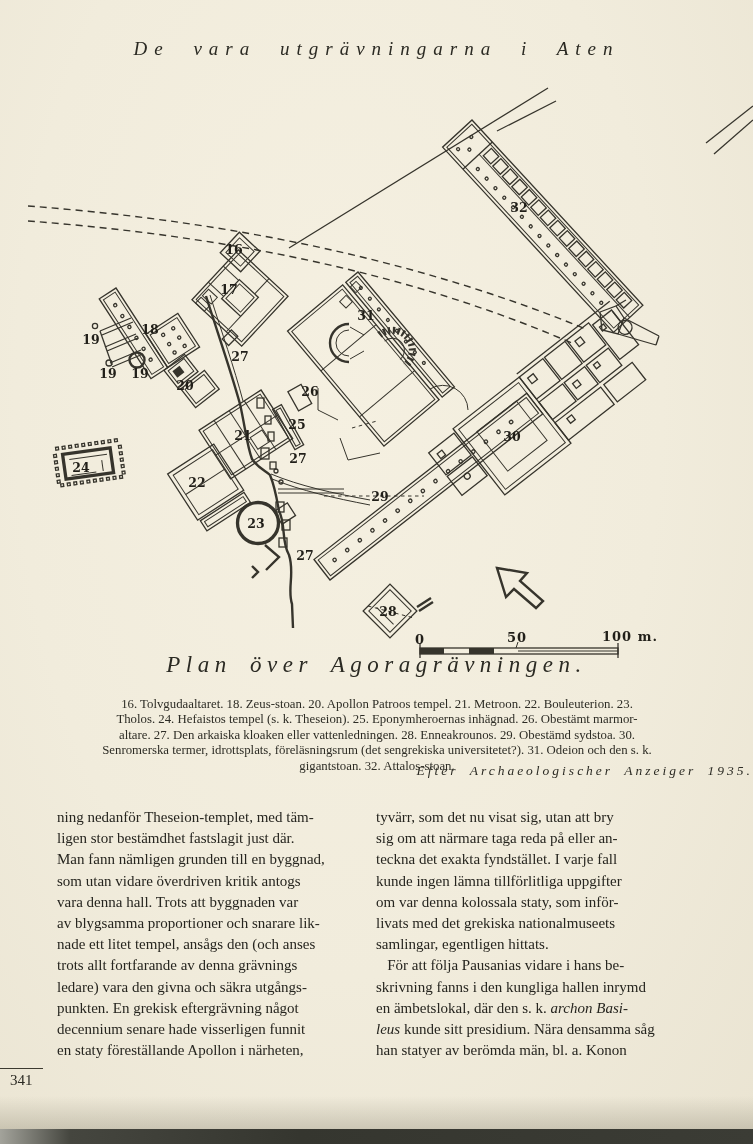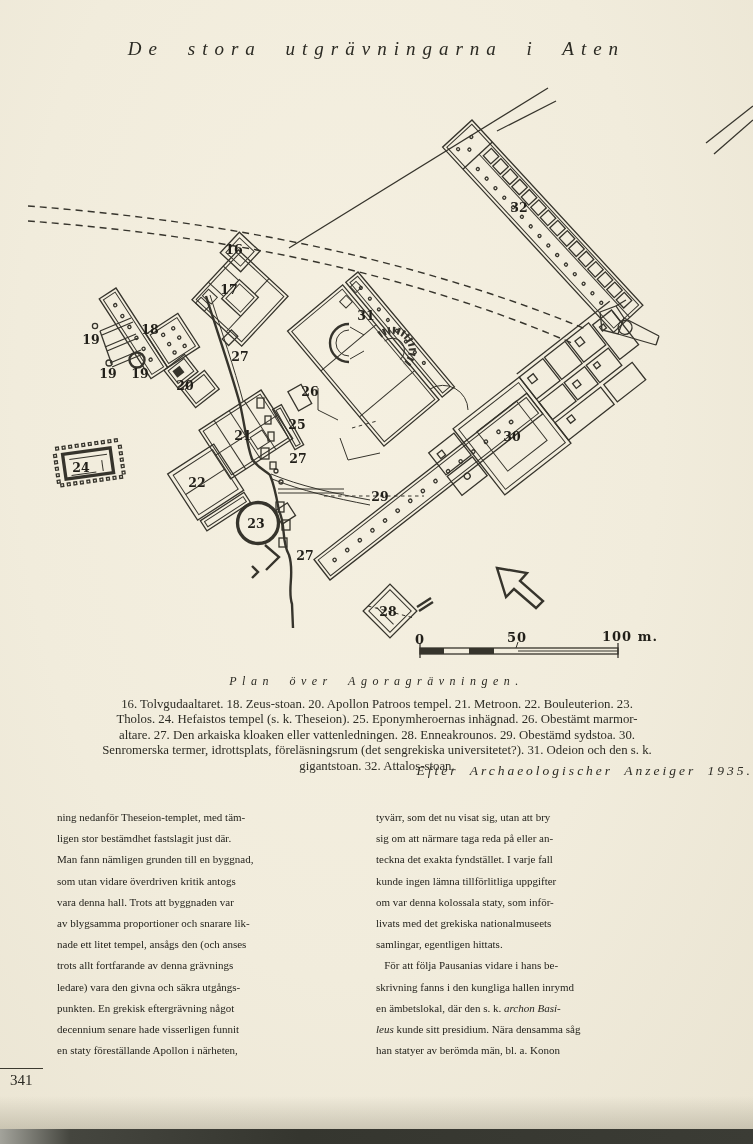--- a/index.html
+++ b/index.html
@@ -20,39 +20,39 @@
   #map-svg .b3{stroke-width:3.3}
   #map-svg .thin{stroke-width:1}
   #map-svg .dash{stroke-dasharray:7 5;stroke-width:1.4}
   #map-svg .dash2{stroke-dasharray:3.5 3.5;stroke-width:1}
   #map-svg .dot{fill:#36342c;stroke:none}
   #map-svg .gear{stroke-width:7;stroke-dasharray:2.2 2.6}
   #map-svg text{stroke:none;fill:#211f19;}
   #map-svg .map-label{font:bold 12.5px "DejaVu Serif",serif;text-anchor:middle;}
   #map-svg .scale-label{font:bold 13px "DejaVu Serif",serif;text-anchor:middle;letter-spacing:1px;}
   .caption{position:absolute;top:652px;left:0;right:0;text-align:center;
-    font-style:italic;font-size:12px;letter-spacing:5.5px;word-spacing:7px;color:#2b2a23;margin-top:22px;}
+    font-style:italic;font-size:23px;letter-spacing:5.5px;word-spacing:7px;color:#2b2a23;}
   .legend{position:absolute;top:686px;left:56px;width:642px;text-align:center;
     font-size:12.8px;line-height:15.4px;white-space:pre-line;color:#2d2c25;margin-top:11px;}
   .source{position:absolute;top:763px;left:0;right:0;text-align:right;
     font-style:italic;font-size:13.5px;letter-spacing:3px;word-spacing:5px;color:#2d2c25;}
-  .col{position:absolute;top:807px;width:314px;font-size:11px;line-height:21.2px;
+  .col{position:absolute;top:807px;width:314px;font-size:15px;line-height:21.2px;
     white-space:pre-line;color:#26251f;}
   .col.left{left:57px;}
   .col.right{left:376px;}
   .col .it{font-style:italic;}
   .pagenum{position:absolute;top:1068px;left:0;right:0;text-align:left;font-size:15px;color:#2b2a23;}
   .pagenum span{display:inline-block;border-top:1.2px solid #3c3a30;padding:3px 10px 0 10px;}
 </style>
 </head>
 <body>
 
 <div class="page">
 
-  <div class="title">De stora utgrävningarna i Aten</div>
+  <div class="title">De vara utgrävningarna i Aten</div>
 
   <svg id="map-svg" width="753" height="575" viewBox="0 85 753 575">
 
     <g>
       <path class="dash" d="M28,206 C200,219 400,252 588,330"></path>
       <path class="dash" d="M28,221 C200,234 395,266 574,344"></path>
     </g>
 
     <g>
       <path d="M289,248 L548,88"></path>

